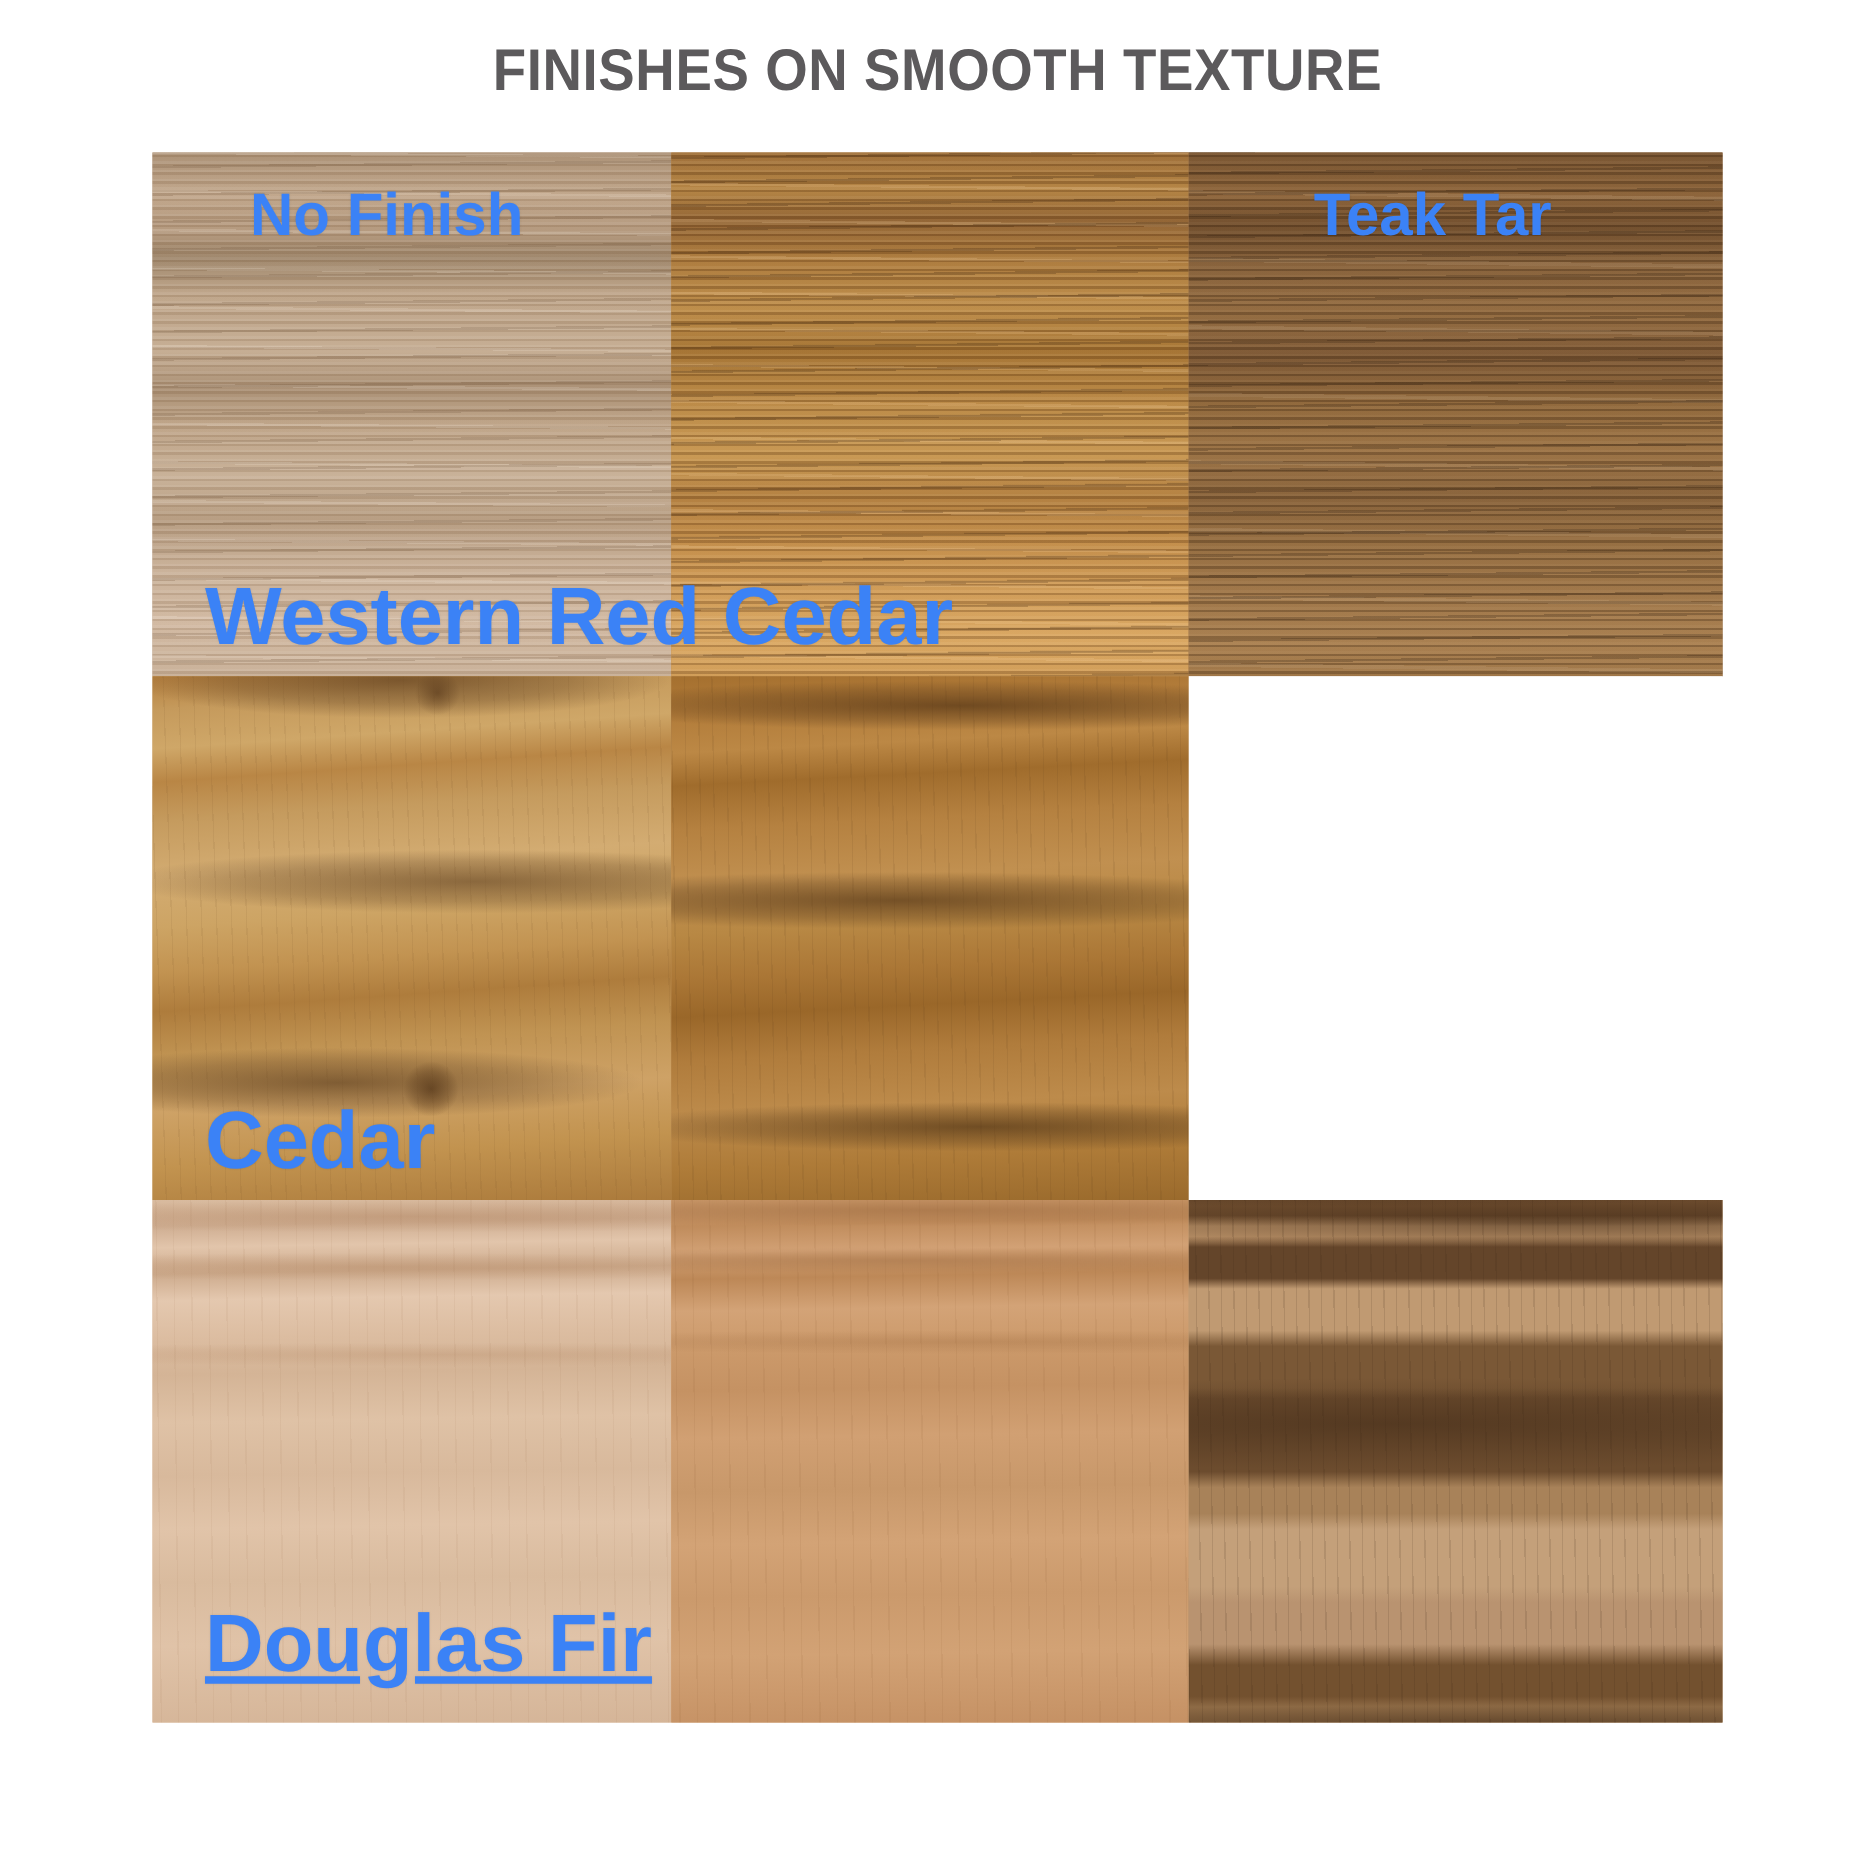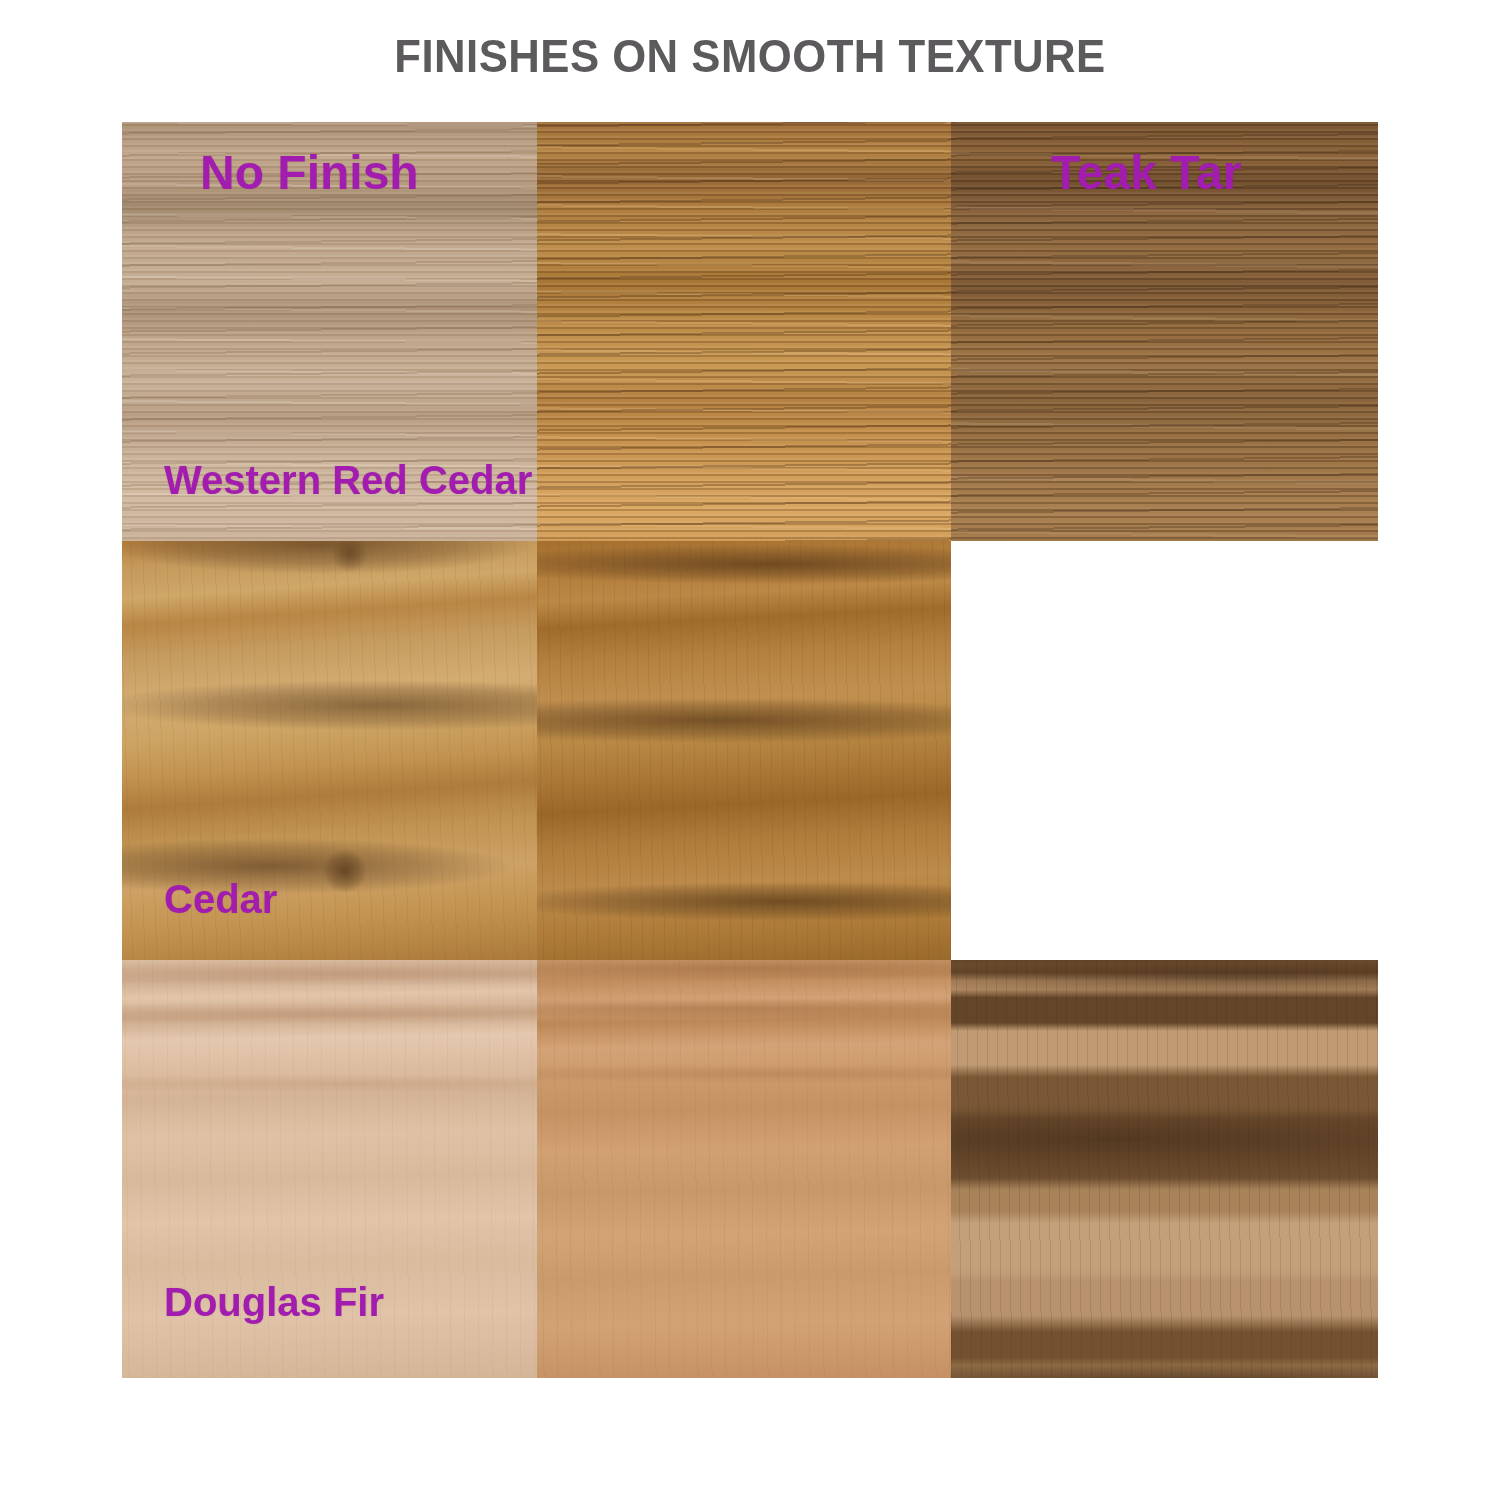--- a/index.html
+++ b/index.html
@@ -258,37 +258,37 @@
         rgba(52,32,16,0.00) 5px, rgba(52,32,16,0.00) 10px),
       radial-gradient(ellipse 600px 22px at 30% 6%, rgba(52,32,16,0.55) 0%, rgba(52,32,16,0) 78%),
       radial-gradient(ellipse 600px 26px at 65% 12%, rgba(52,32,16,0.50) 0%, rgba(52,32,16,0) 78%),
       radial-gradient(ellipse 700px 46px at 40% 44%, rgba(52,32,16,0.42) 0%, rgba(52,32,16,0) 80%),
       radial-gradient(ellipse 620px 20px at 55% 92%, rgba(52,32,16,0.50) 0%, rgba(52,32,16,0) 78%);
   }
 
   
   .col-label, .row-label {
     position: absolute;
-    color: #a21caf;
+    color: #3b82f6;
     font-family: "Liberation Sans", sans-serif;
     font-weight: bold;
     white-space: nowrap;
     line-height: 1;
     text-shadow: 0 0 2px rgba(0,0,0,0.10);
   }
   .col-label { font-size: 48px; top: 27px; }
-  .row-label { font-size: 40px; text-align: center; }
+  .row-label { font-size: 65px; text-align: center; }
 
   #col-label-0 { left: 78px;  }
   #col-label-1 { left: 491px; }
   #col-label-2 { left: 929px; }
 
   #row-label-0 { left: 42px; top: 338px; }
   #row-label-1 { left: 42px; top: 757px; }
-  #row-label-2 { left: 42px; top: 1160px; }
+  #row-label-2 { left: 42px; top: 1160px; text-decoration: underline; }
 </style>
 </head>
 <body>
 
 <div id="chart-title">FINISHES ON SMOOTH TEXTURE</div>
 
 <div id="swatch-grid">
 
   <div class="swatch c1 r1 wrc-none">
     <div class="grain"></div>

